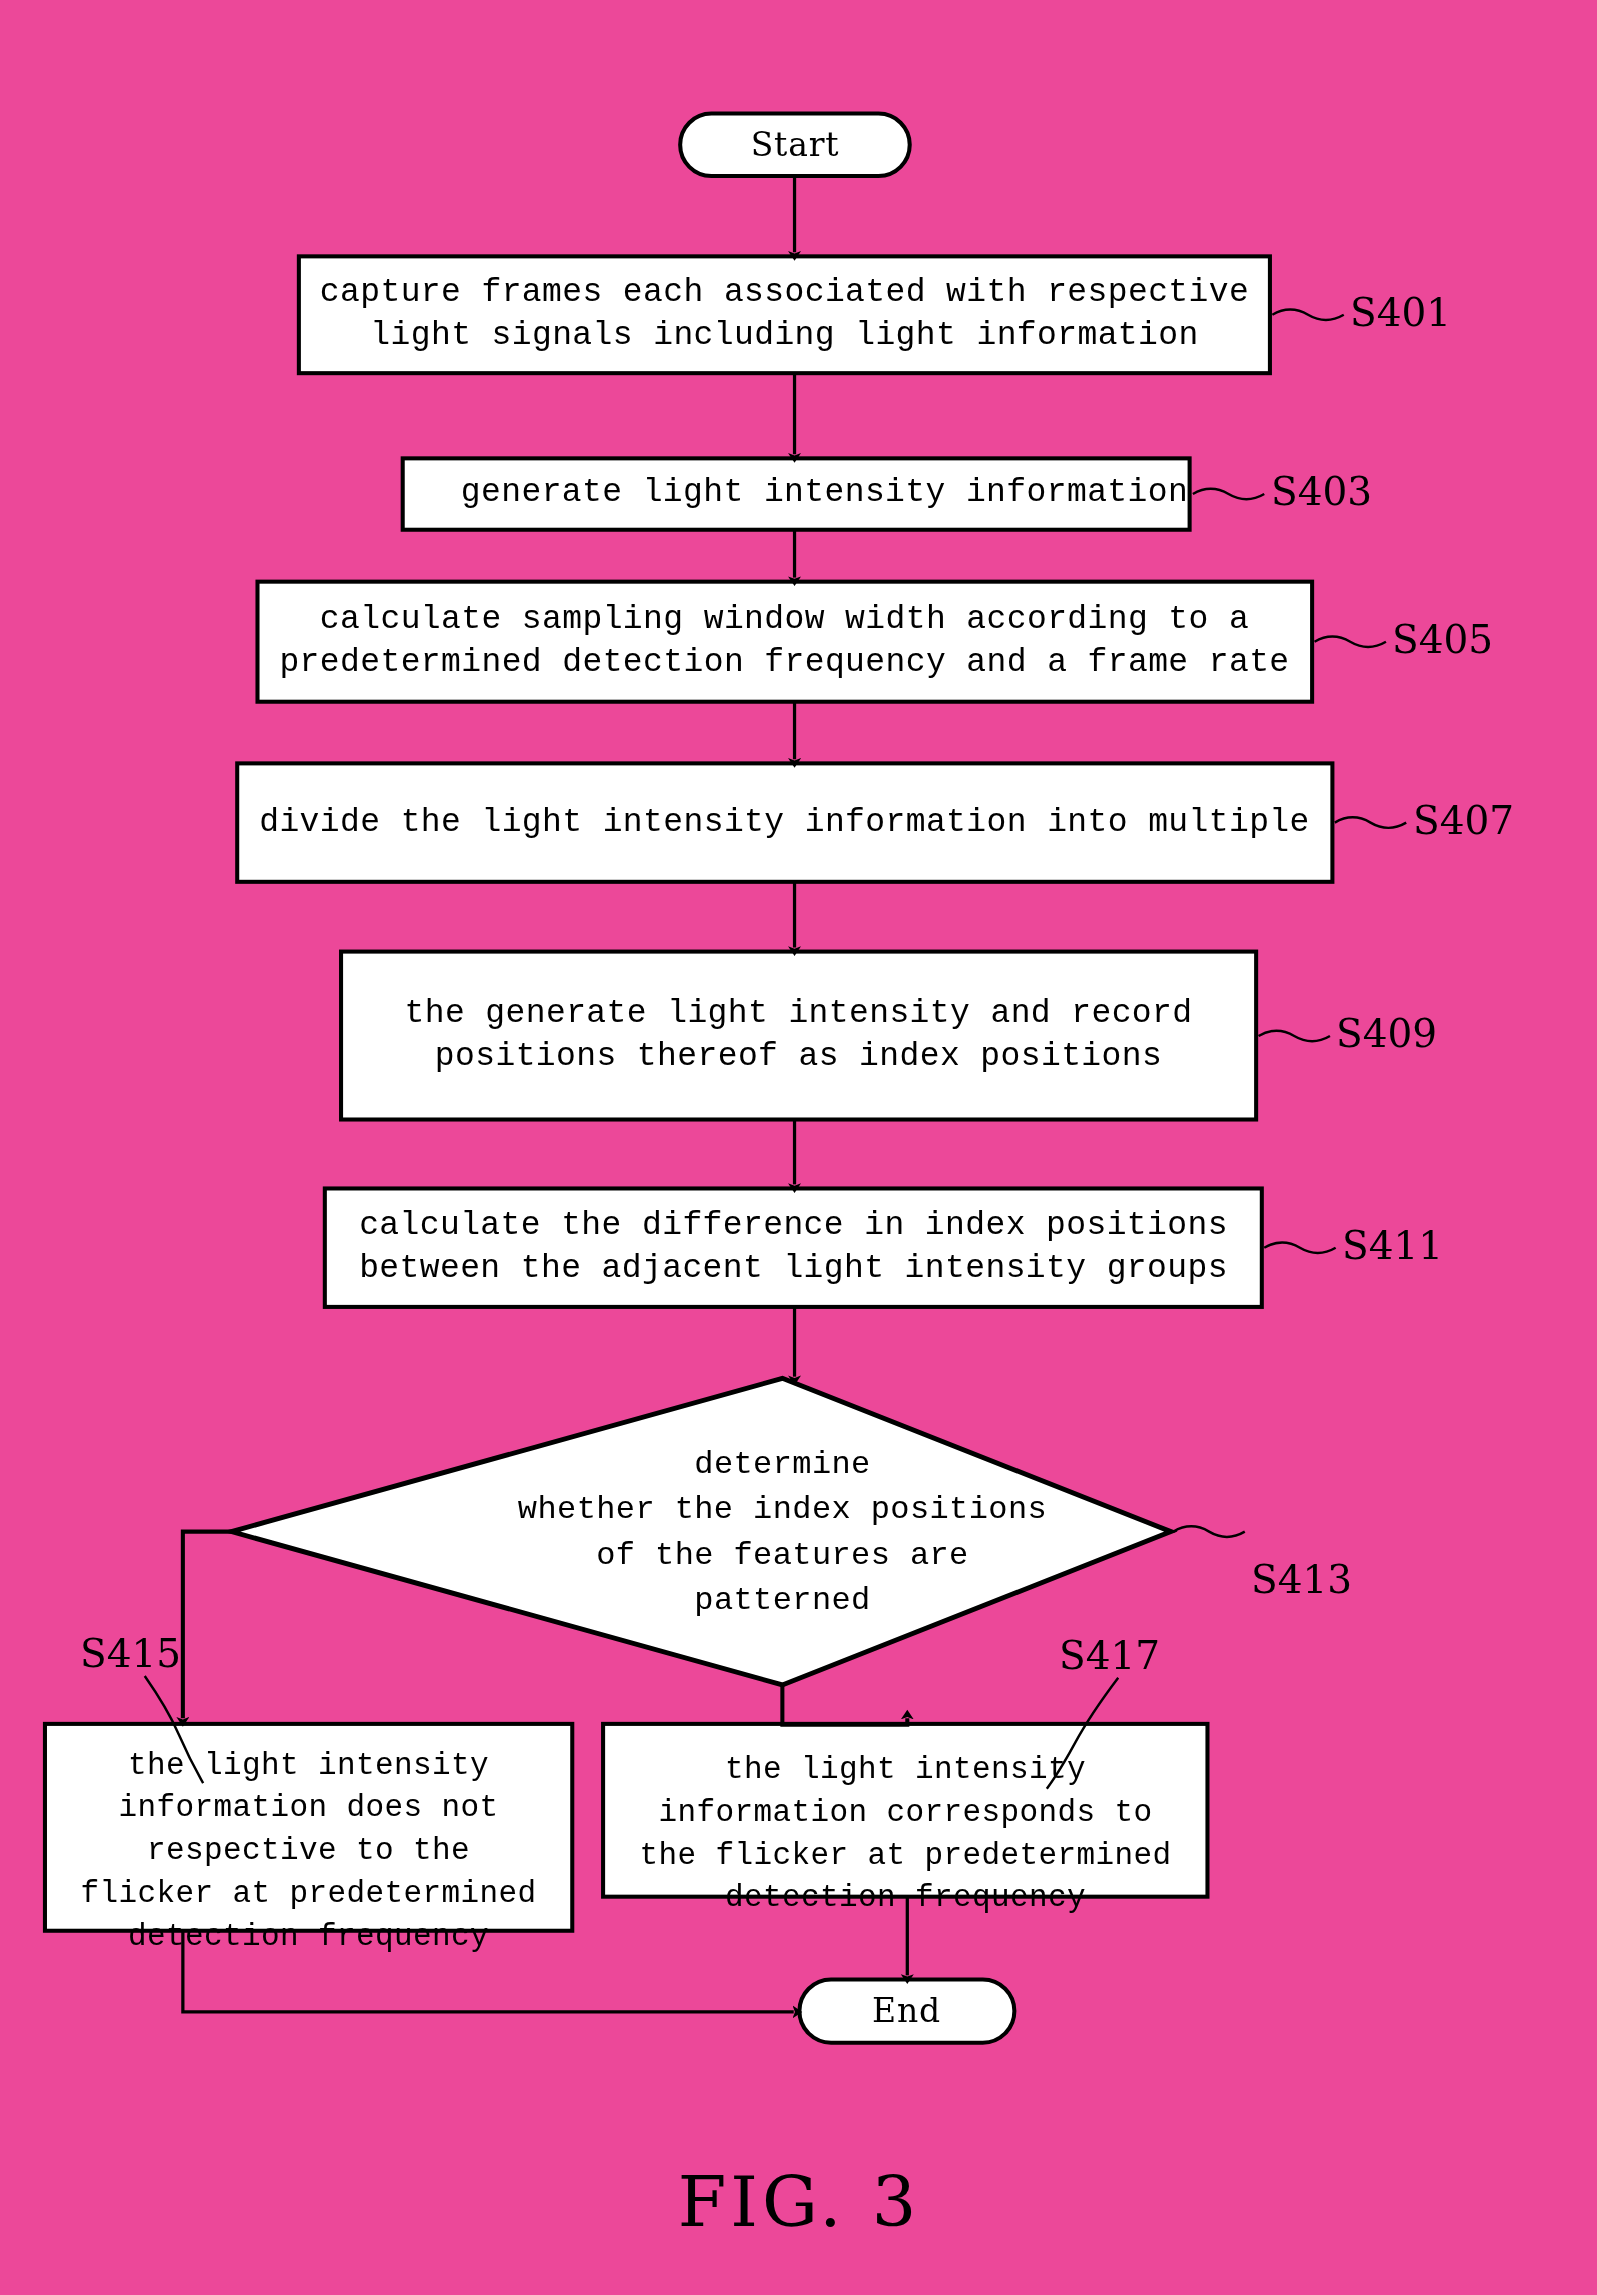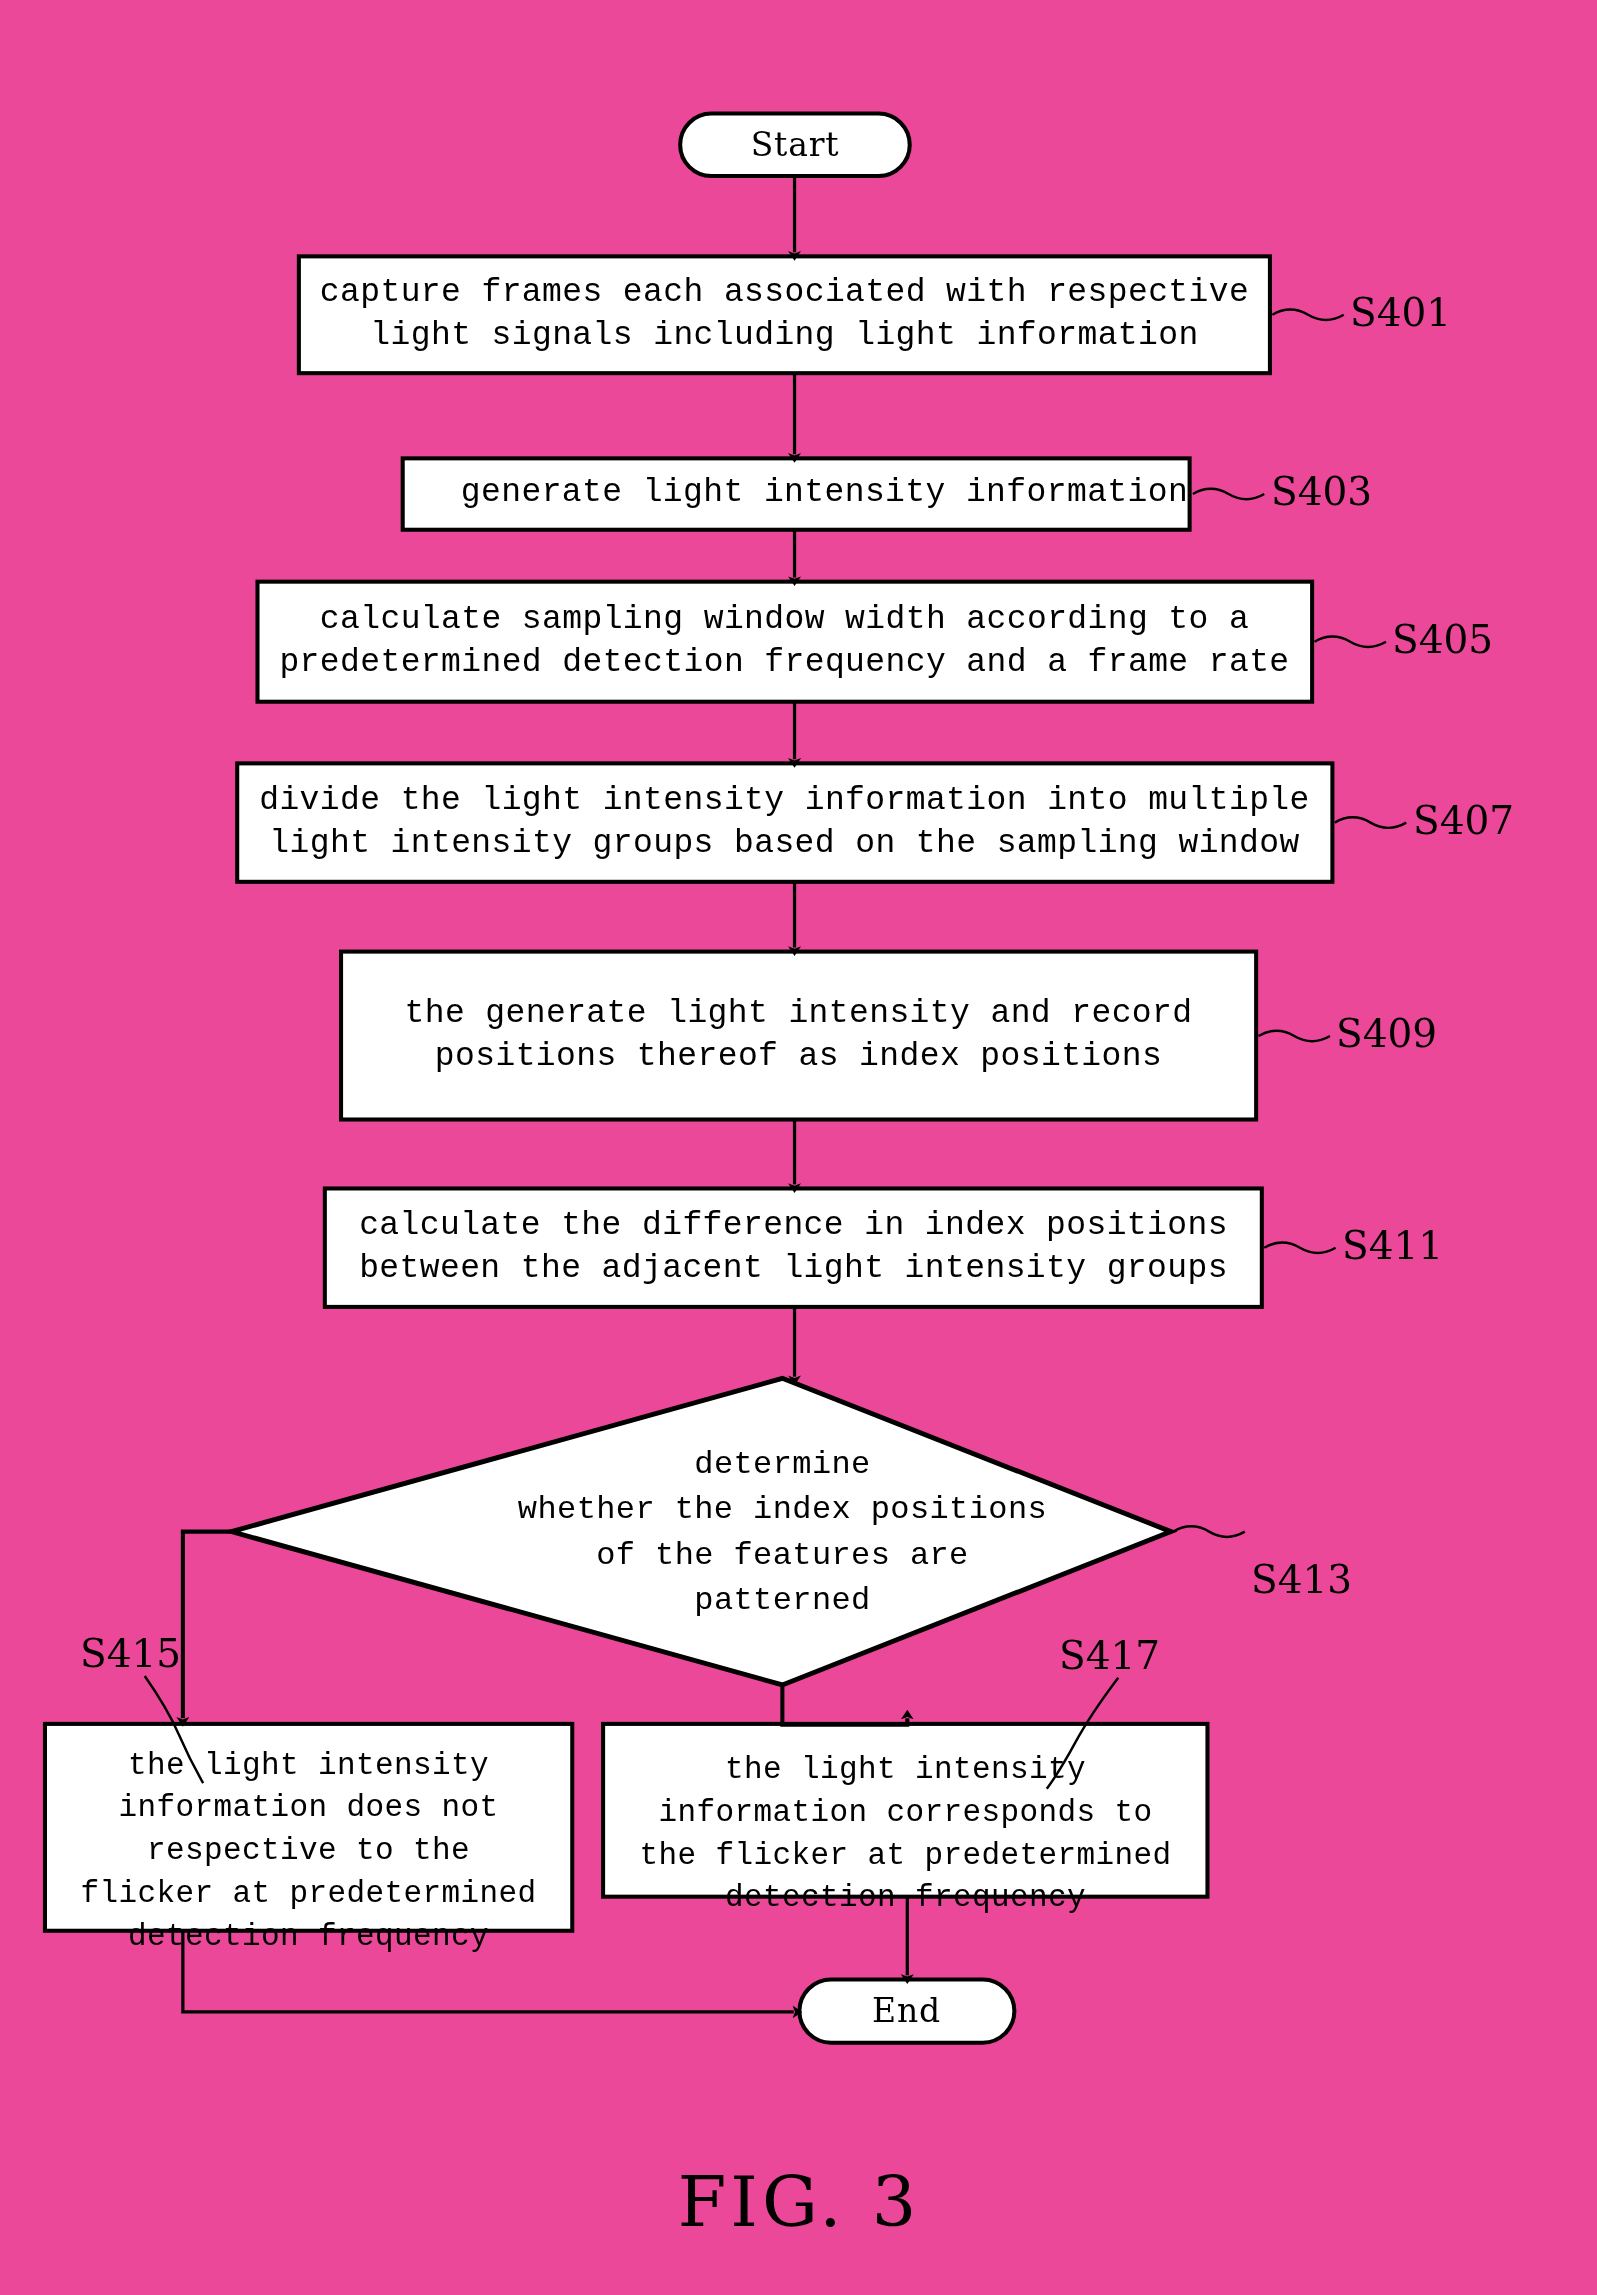--- a/index.html
+++ b/index.html
@@ -158,21 +158,20 @@
     <span class="ln">generate light intensity information</span>
   </div>
 
   <div class="node-text proc-text" style="left:257px; top:582px; width:1055px; height:120px;">
     <span class="ln">calculate sampling window width according to a</span>
     <span class="ln">predetermined detection frequency and a frame rate</span>
   </div>
 
   <div class="node-text proc-text" style="left:237px; top:764px; width:1095px; height:118px;">
     <span class="ln">divide the light intensity information into multiple</span>
-    <span class="ln">light intensity groups based on the sampling window</span>
   </div>
 
   <div class="node-text proc-text" style="left:341px; top:952px; width:915px; height:168px;">
     <span class="ln">the generate light intensity and record</span>
     <span class="ln">positions thereof as index positions</span>
   </div>
 
   <div class="node-text proc-text" style="left:325px; top:1189px; width:937px; height:118px;">
     <span class="ln">calculate the difference in index positions</span>
     <span class="ln">between the adjacent light intensity groups</span>

